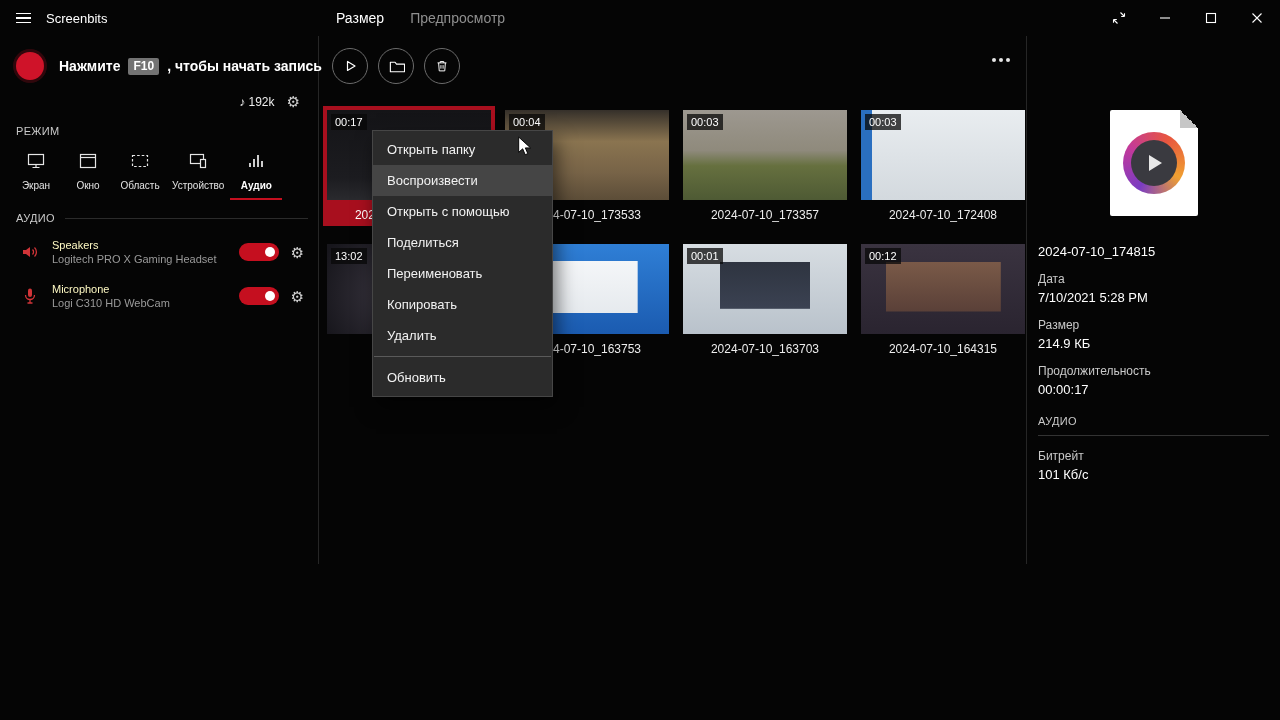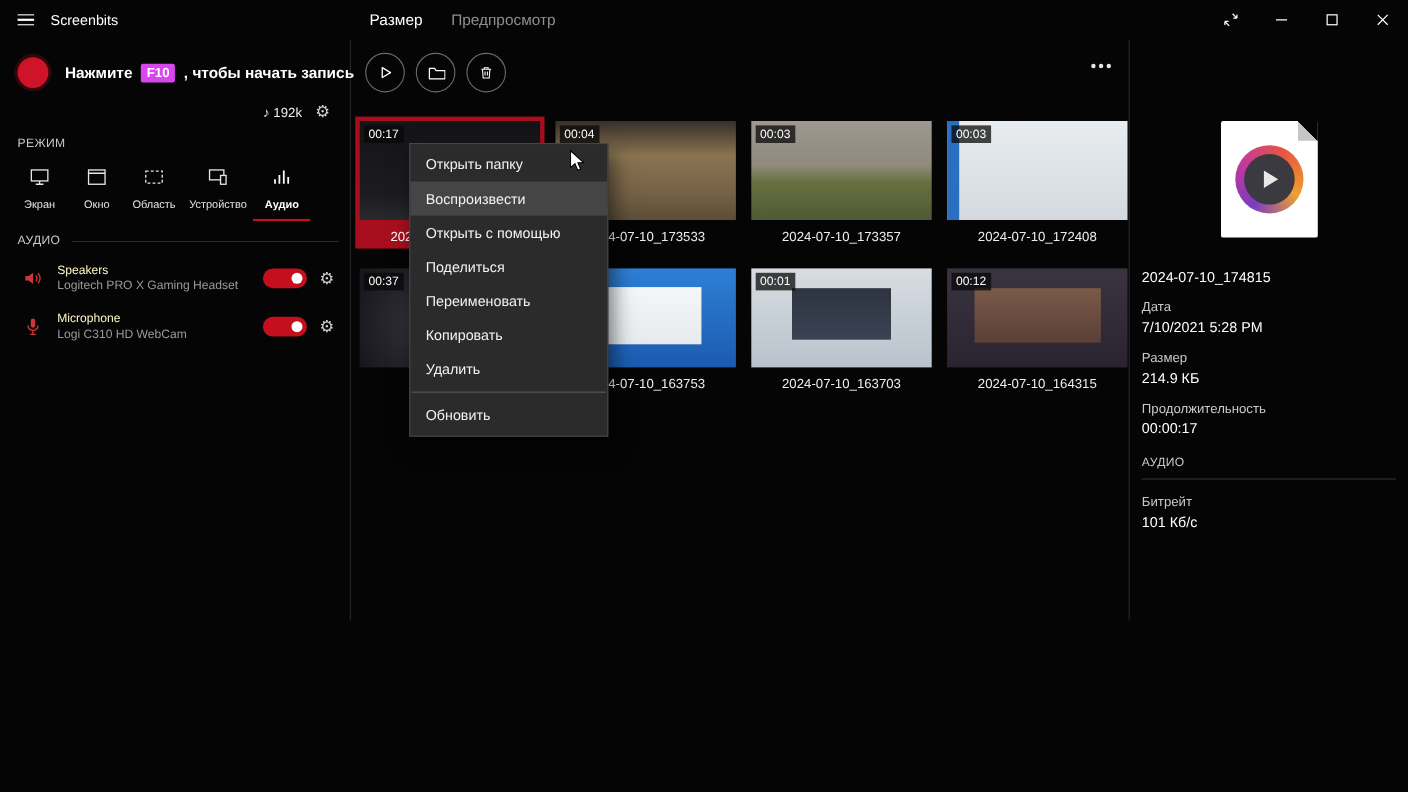--- a/index.html
+++ b/index.html
@@ -22,21 +22,21 @@
   
   .main { flex:1; display:flex; min-height:0; }
   .sidebar { width:319px; flex:none; border-right:1px solid #262626; }
   .content { flex:1; position:relative; border-right:1px solid #262626; min-width:0; }
   .details { width:253px; flex:none; padding:0 11px; }
 
   
   .record-row { display:flex; align-items:center; gap:15px; padding:16px 16px 4px 16px; }
   .record-btn { width:28px; height:28px; border-radius:50%; background:#cf1329; box-shadow:0 0 0 3px rgba(207,19,41,0.22); cursor:pointer; flex:none; }
   .record-hint { font-size:14px; font-weight:700; display:flex; align-items:center; gap:8px; white-space:nowrap; }
-  .key-badge { background:#d946ef; color:#fff; font-size:12px; font-weight:700; padding:1px 5px 2px; border-radius:2px; }
+  .key-badge { background:#737373; color:#fff; font-size:12px; font-weight:700; padding:1px 5px 2px; border-radius:2px; }
   .bitrate-row { display:flex; align-items:center; justify-content:flex-end; gap:12px; padding:10px 18px 4px; }
   .bitrate { font-size:12px; color:#eee; }
   .gear { font-size:15px; color:#d0d0d0; cursor:pointer; line-height:1; }
   .section-label { font-size:11px; color:#c9c9c9; padding:12px 16px 6px; letter-spacing:.3px; }
   .label-line { display:flex; align-items:center; gap:10px; padding-right:10px; }
   .label-line .line { flex:1; height:1px; background:#2b2b2b; }
   .mode-list { display:flex; align-items:flex-end; padding:2px 8px 0 10px; }
   .mode { display:flex; flex-direction:column; align-items:center; gap:5px; padding:6px 6px 7px; border-bottom:2px solid transparent; cursor:pointer; min-width:52px; }
   .mode .mlabel { font-size:10px; color:#e3e3e3; white-space:nowrap; }
   .mode.active { border-bottom-color:#c50f1f; }
@@ -267,21 +267,21 @@
             <div class="caption">2024-07-10_173357</div>
           </div>
           <div class="tile">
             <div class="thumb thumb-document-light">
               <span class="duration">00:03</span>
             </div>
             <div class="caption">2024-07-10_172408</div>
           </div>
           <div class="tile">
             <div class="thumb thumb-dark-scene">
-              <span class="duration">00:37</span>
+              <span class="duration">13:02</span>
             </div>
             <div class="caption">2024-07-10</div>
           </div>
           <div class="tile">
             <div class="thumb thumb-desktop-blue"></div>
             <div class="caption">2024-07-10_163753</div>
           </div>
           <div class="tile">
             <div class="thumb thumb-desktop-light">
               <span class="duration">00:01</span>

